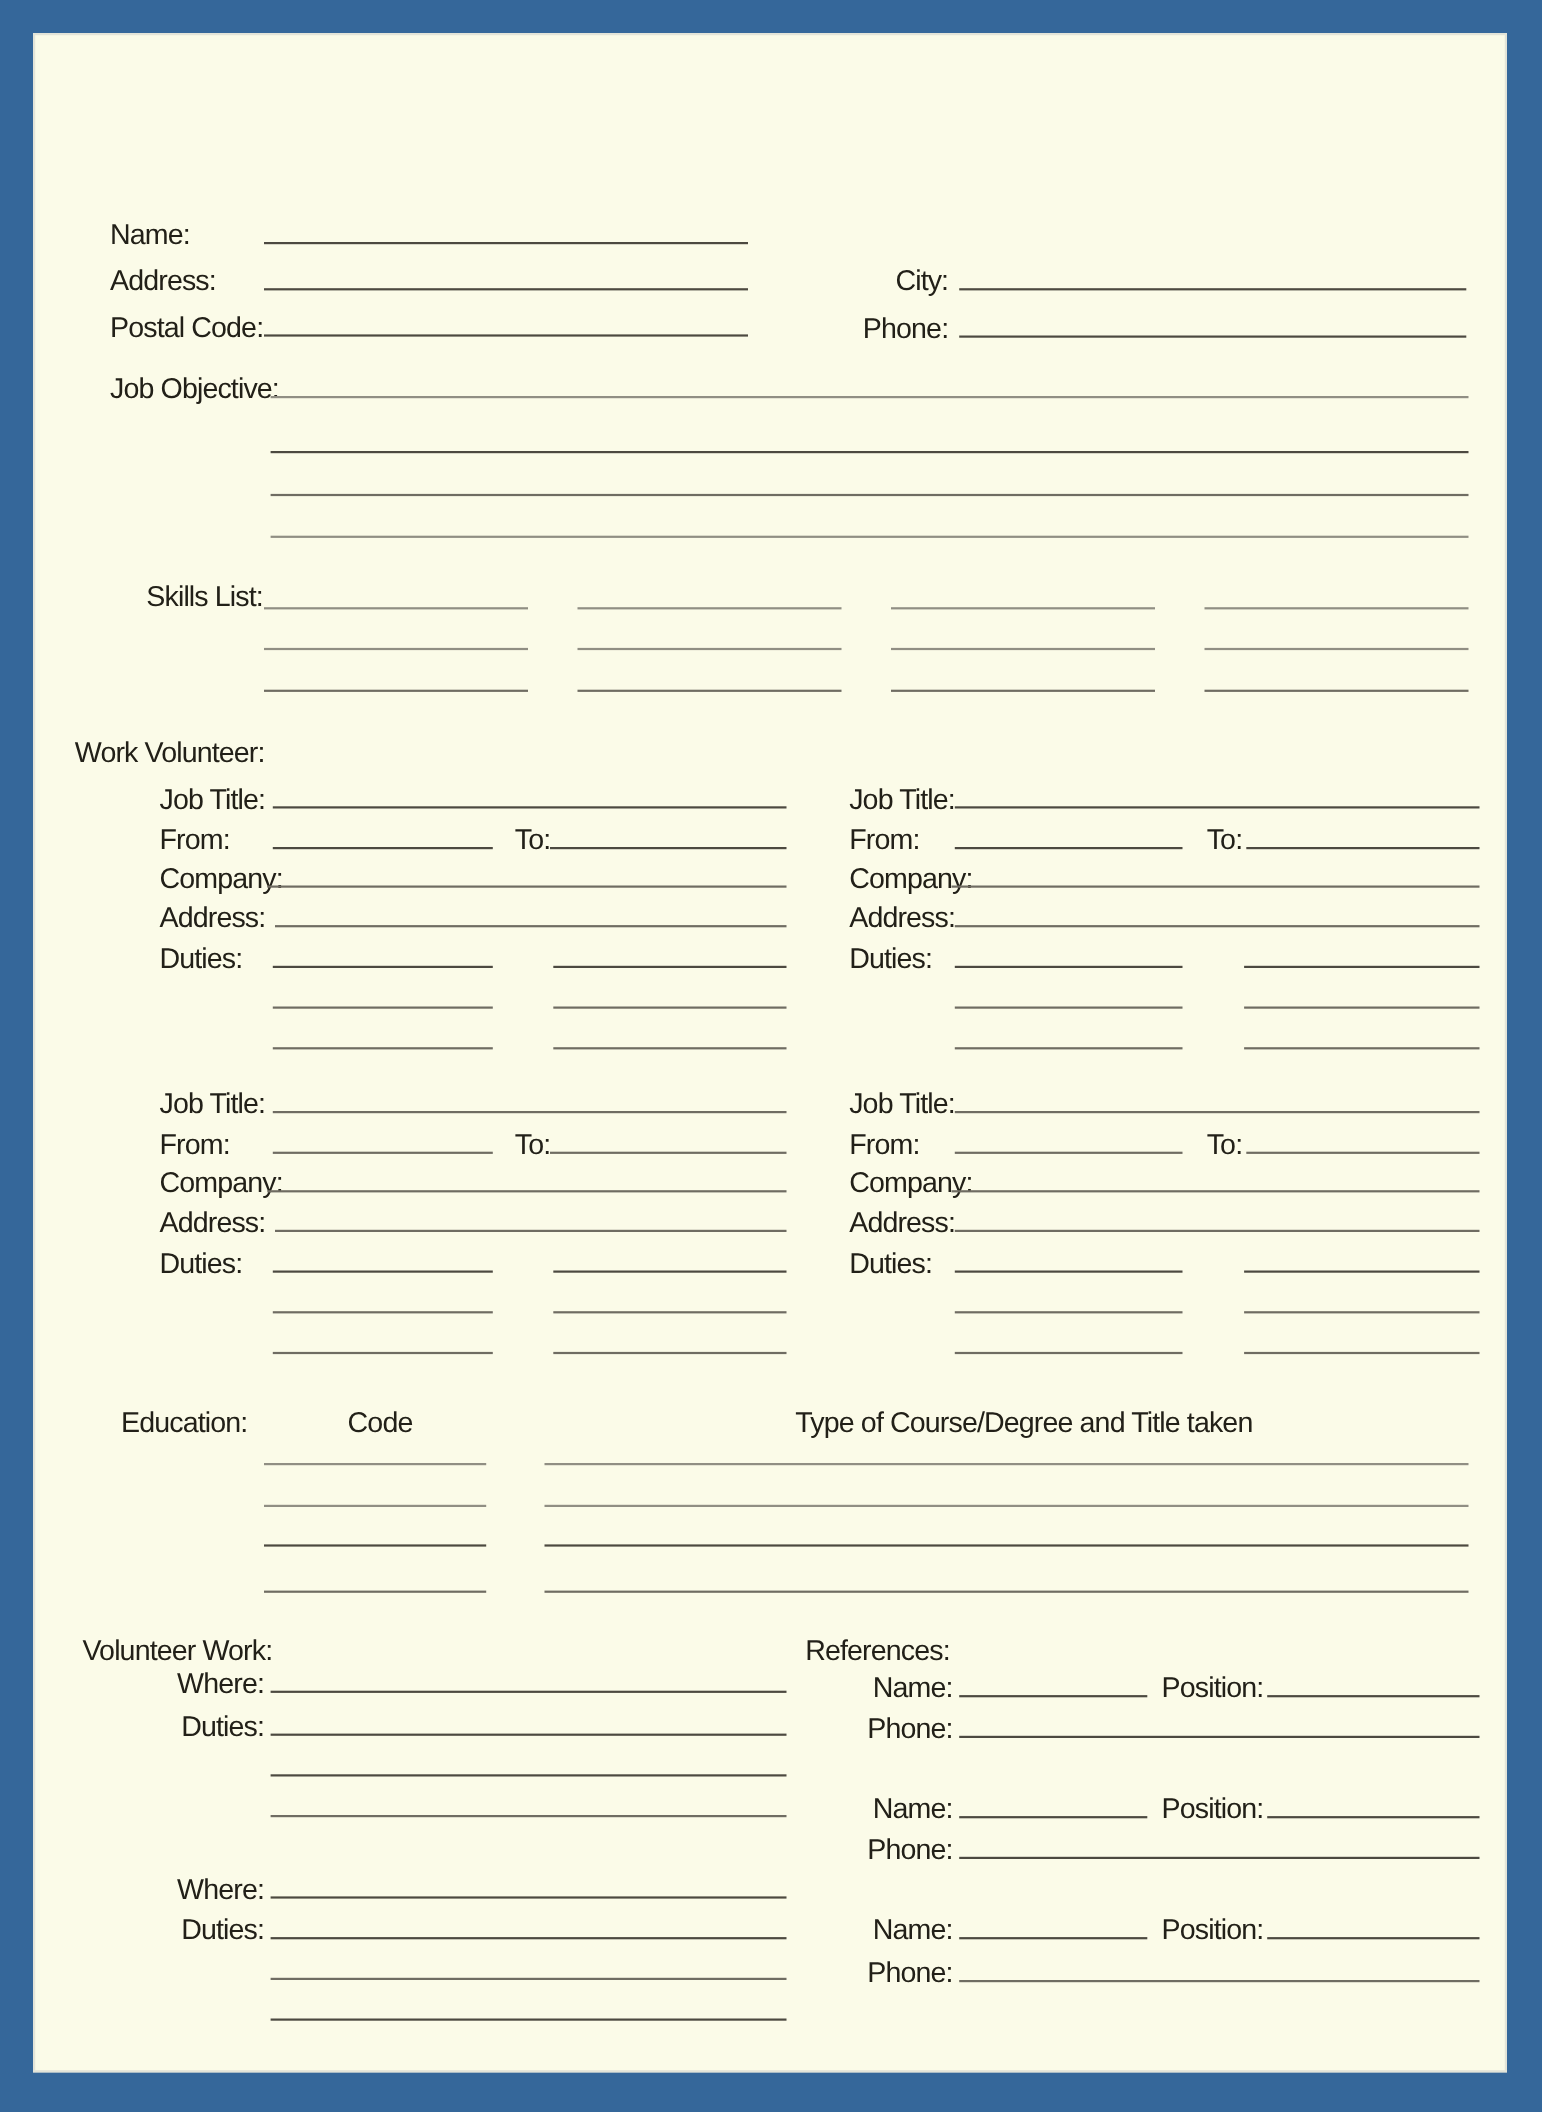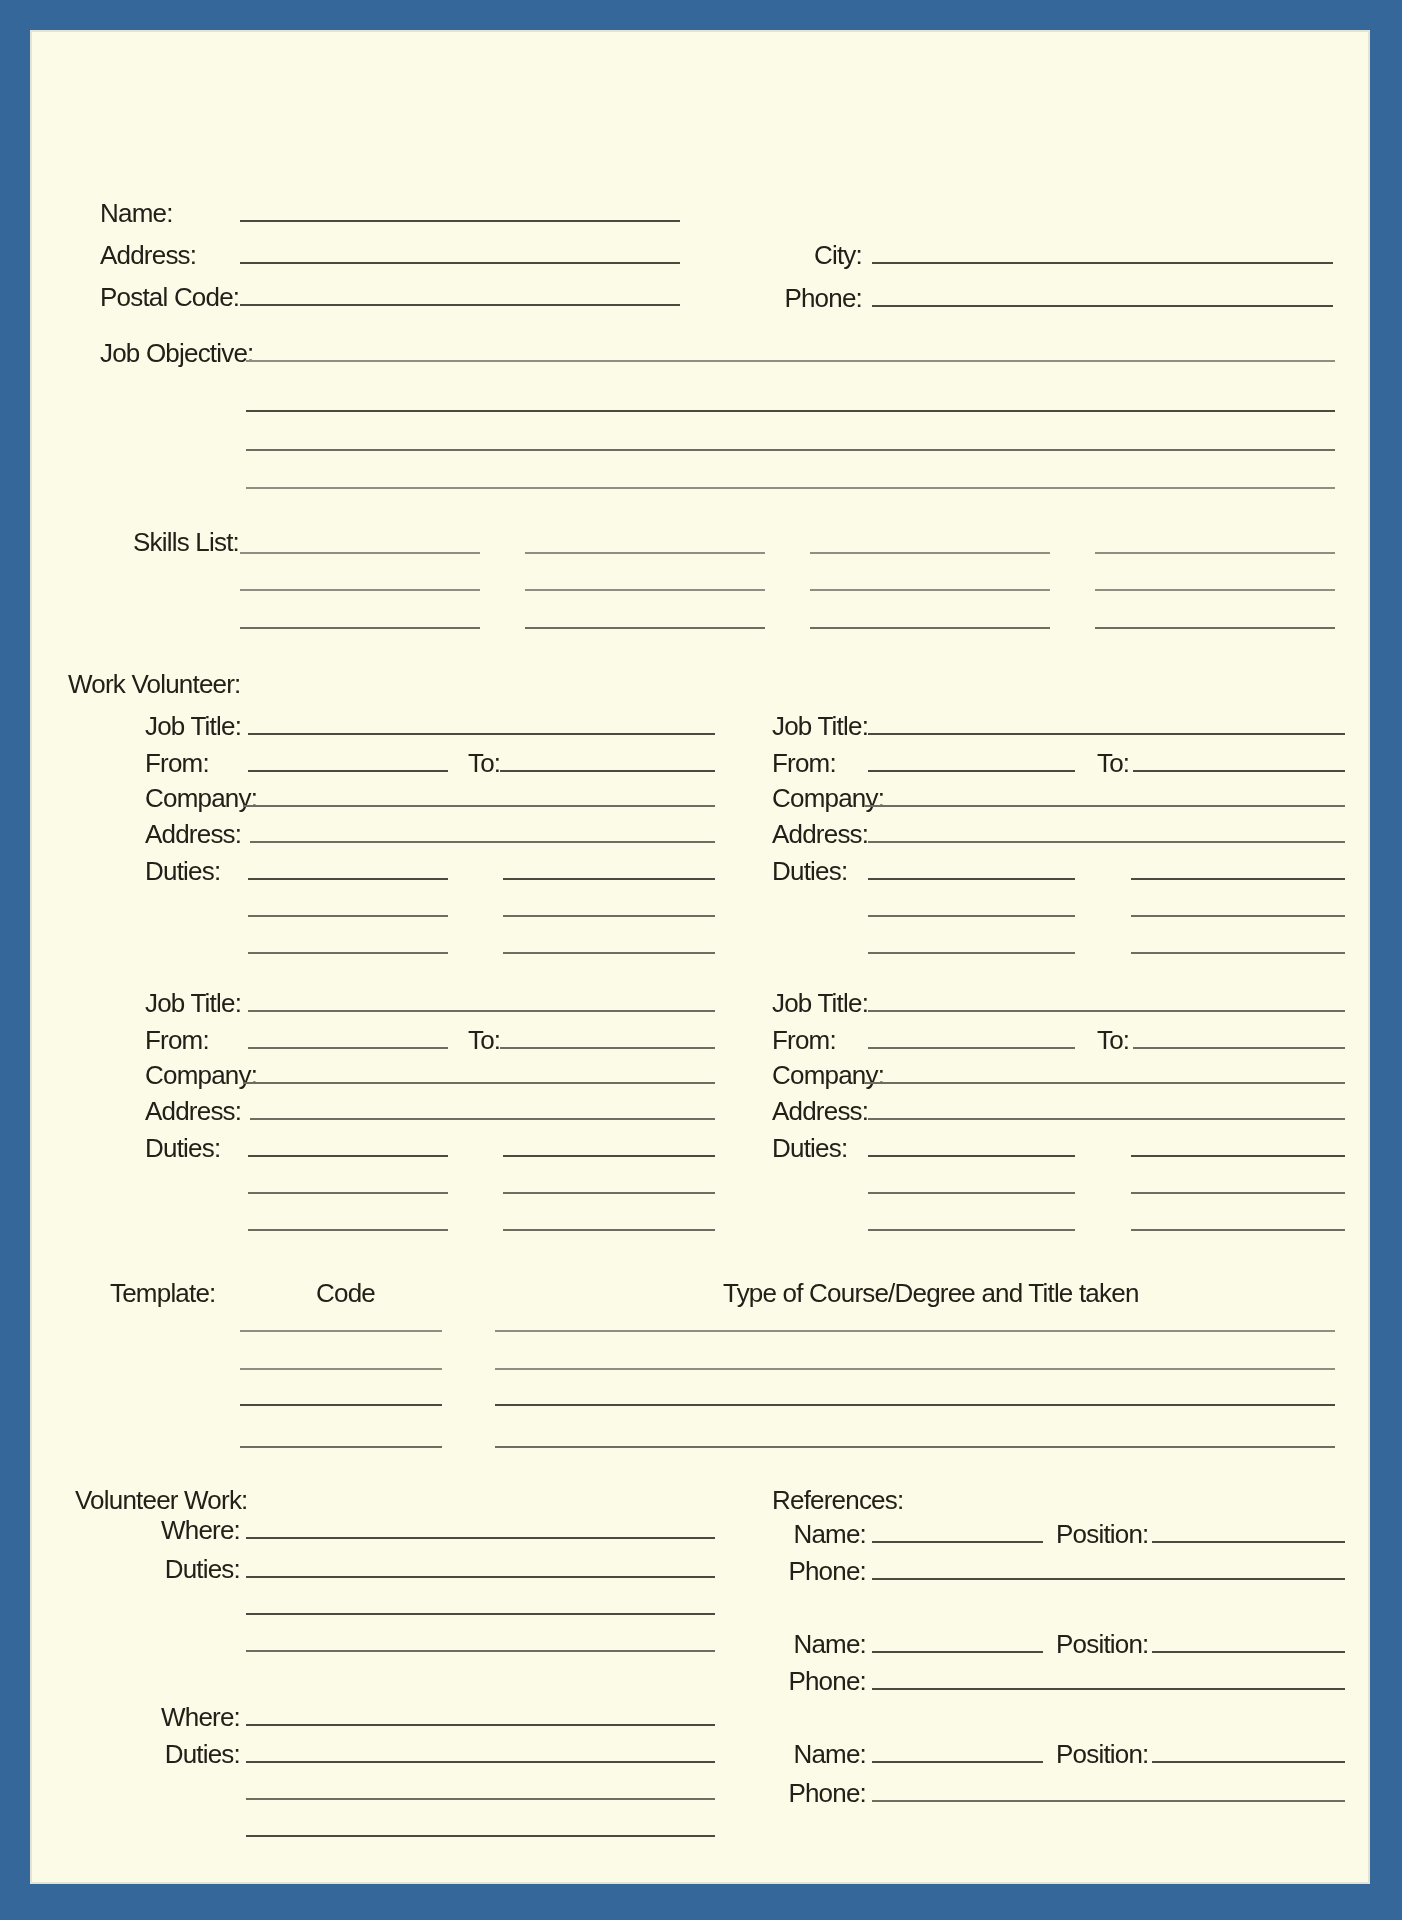--- a/index.html
+++ b/index.html
@@ -156,21 +156,21 @@
     <div class="n" style="left:868px;top:1155px;width:207px"></div>
     <div class="n" style="left:1131px;top:1155px;width:214px"></div>
     <div class="n m" style="left:868px;top:1192px;width:207px"></div>
     <div class="n m" style="left:1131px;top:1192px;width:214px"></div>
     <div class="n m" style="left:868px;top:1229px;width:207px"></div>
     <div class="n m" style="left:1131px;top:1229px;width:214px"></div>
   </div>
 
   
   <div class="grp">
-    <div class="l" style="left:110px;top:1279px">Template:</div>
+    <div class="l" style="left:110px;top:1279px">Education:</div>
     <div class="l" style="left:316px;top:1279px">Code</div>
     <div class="l" style="left:723px;top:1279px">Type of Course/Degree and Title taken</div>
     <div class="n t" style="left:240px;top:1330px;width:202px"></div>
     <div class="n t" style="left:495px;top:1330px;width:840px"></div>
     <div class="n t" style="left:240px;top:1368px;width:202px"></div>
     <div class="n t" style="left:495px;top:1368px;width:840px"></div>
     <div class="n" style="left:240px;top:1404px;width:202px"></div>
     <div class="n" style="left:495px;top:1404px;width:840px"></div>
     <div class="n m" style="left:240px;top:1446px;width:202px"></div>
     <div class="n m" style="left:495px;top:1446px;width:840px"></div>
@@ -188,21 +188,21 @@
     <div class="l r" style="left:160px;top:1703px;width:80px">Where:</div>
     <div class="n" style="left:246px;top:1724px;width:469px"></div>
     <div class="l r" style="left:160px;top:1740px;width:80px">Duties:</div>
     <div class="n" style="left:246px;top:1761px;width:469px"></div>
     <div class="n m" style="left:246px;top:1798px;width:469px"></div>
     <div class="n" style="left:246px;top:1835px;width:469px"></div>
   </div>
 
   
   <div class="grp">
-    <div class="l" style="left:772px;top:1486px">References:</div>
+    <div class="l" style="left:732px;top:1486px">References:</div>
 
     <div class="l r" style="left:790px;top:1520px;width:76px">Name:</div>
     <div class="n" style="left:872px;top:1541px;width:171px"></div>
     <div class="l" style="left:1056px;top:1520px">Position:</div>
     <div class="n" style="left:1152px;top:1541px;width:193px"></div>
     <div class="l r" style="left:788px;top:1557px;width:78px">Phone:</div>
     <div class="n" style="left:872px;top:1578px;width:473px"></div>
 
     <div class="l r" style="left:790px;top:1630px;width:76px">Name:</div>
     <div class="n" style="left:872px;top:1651px;width:171px"></div>

